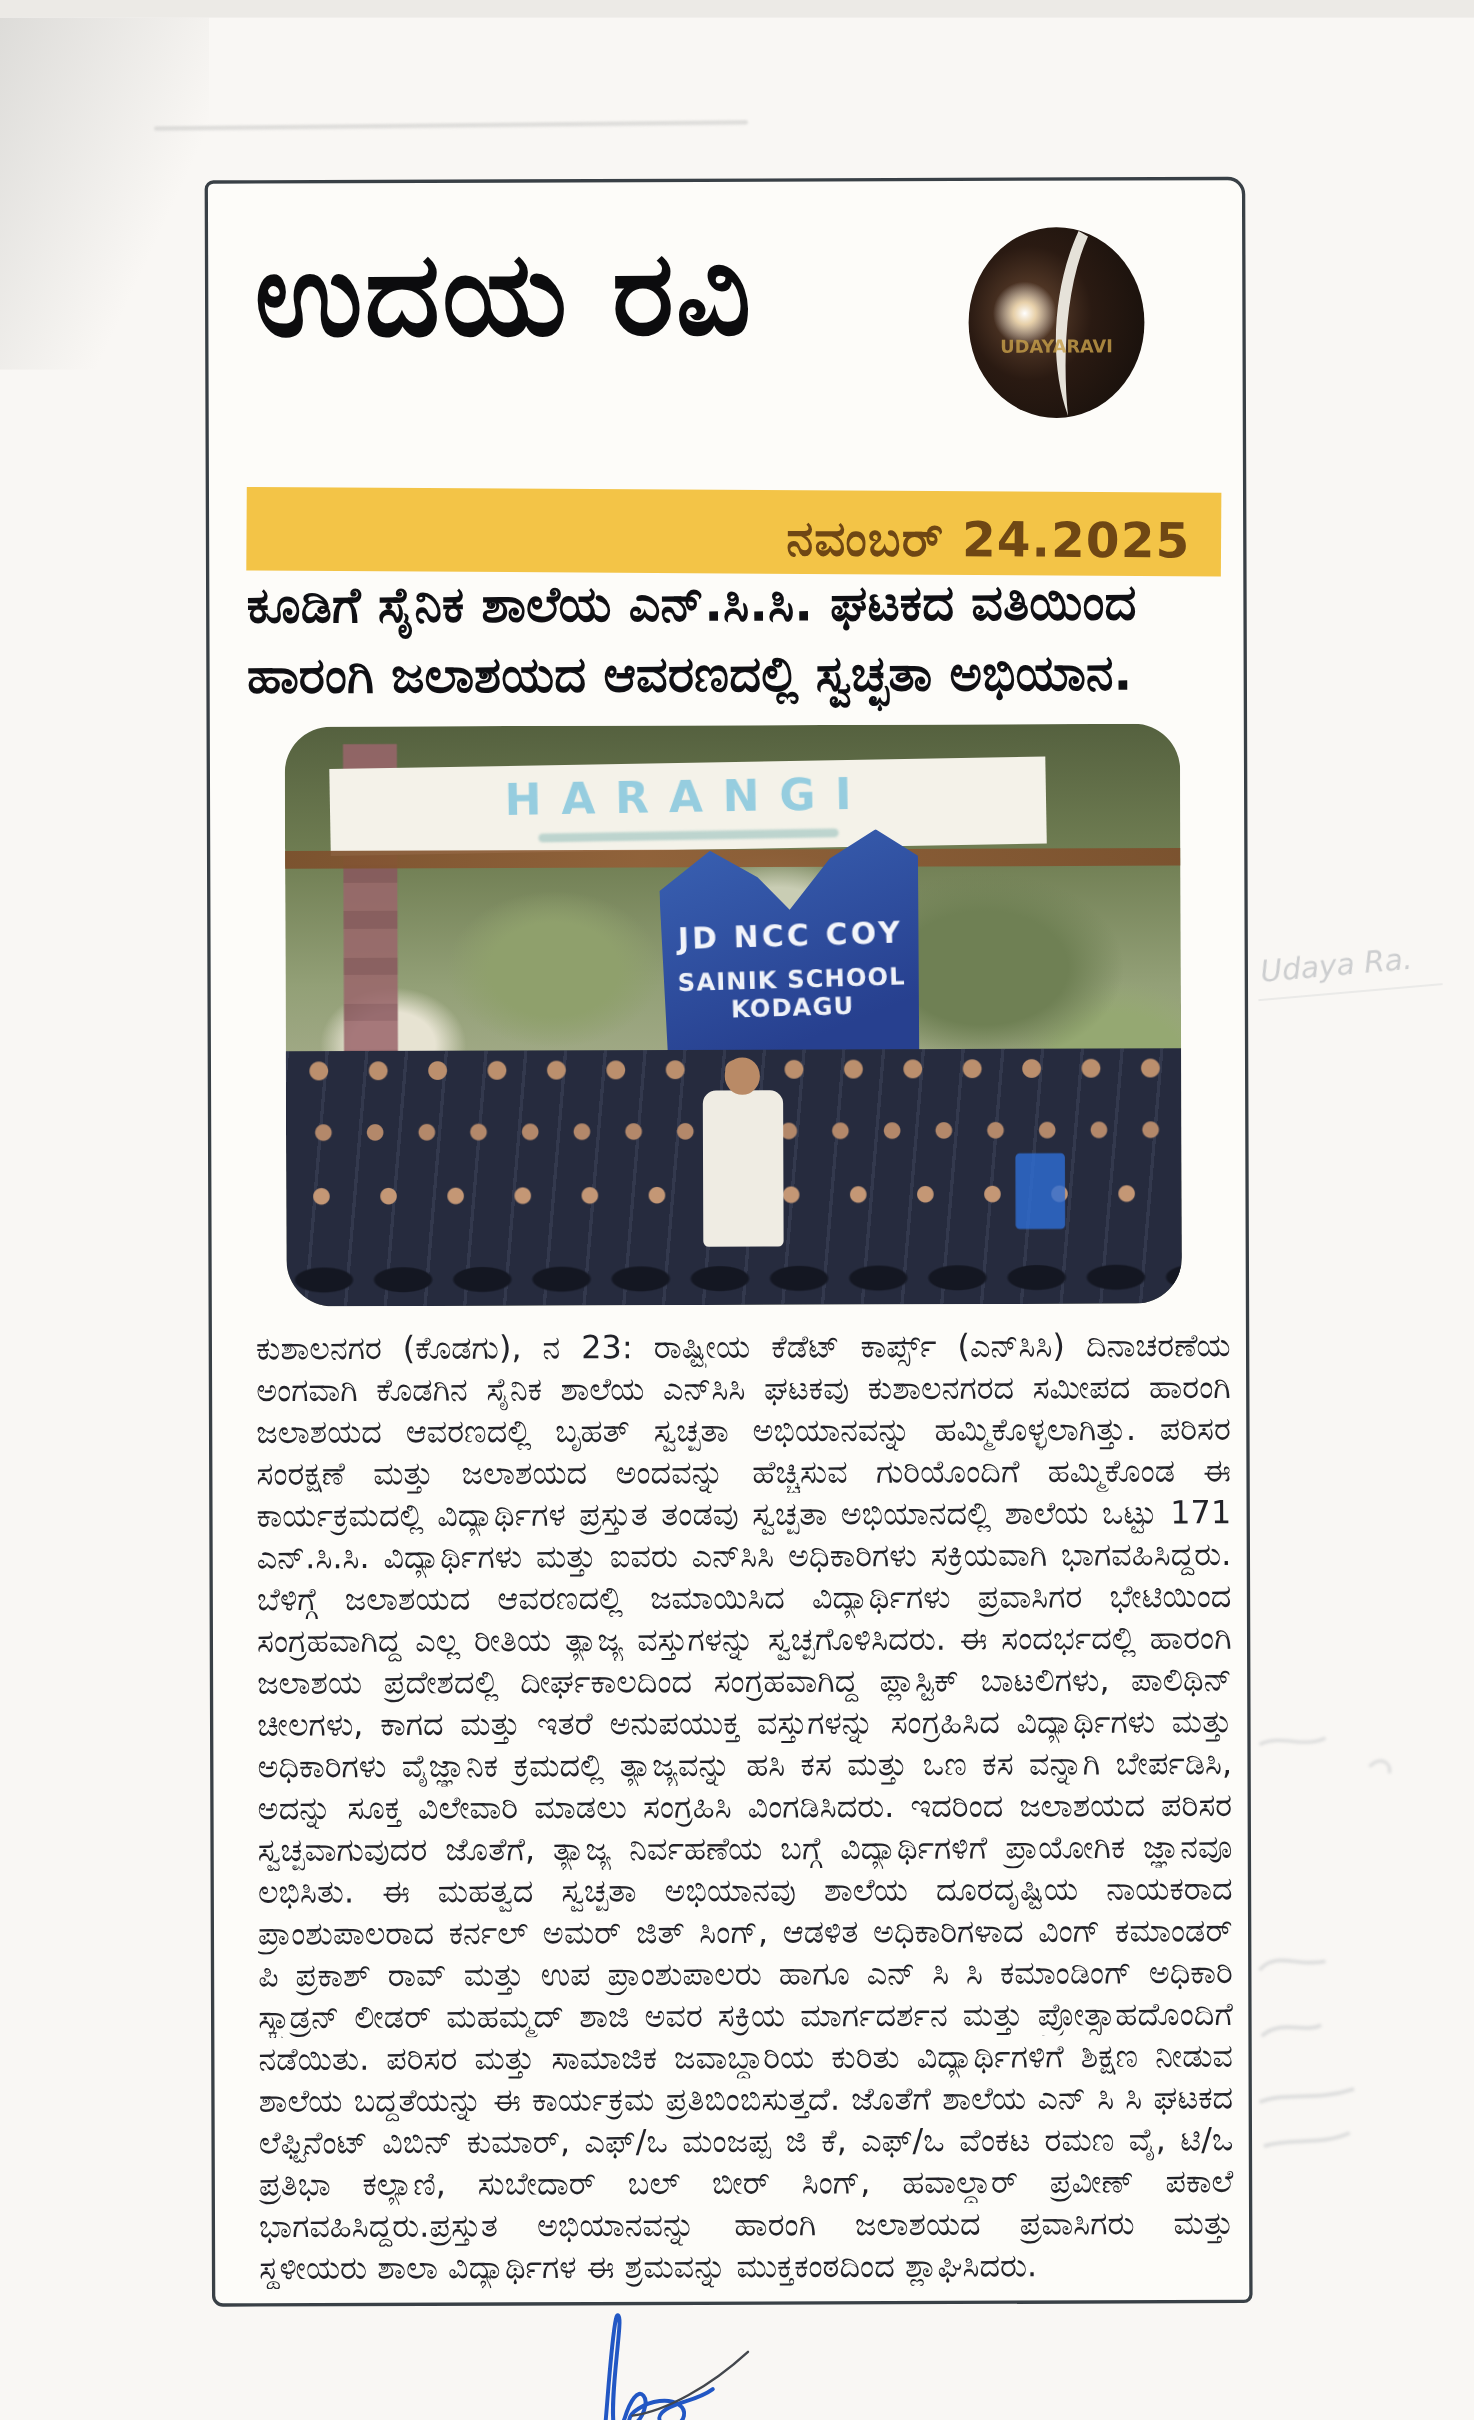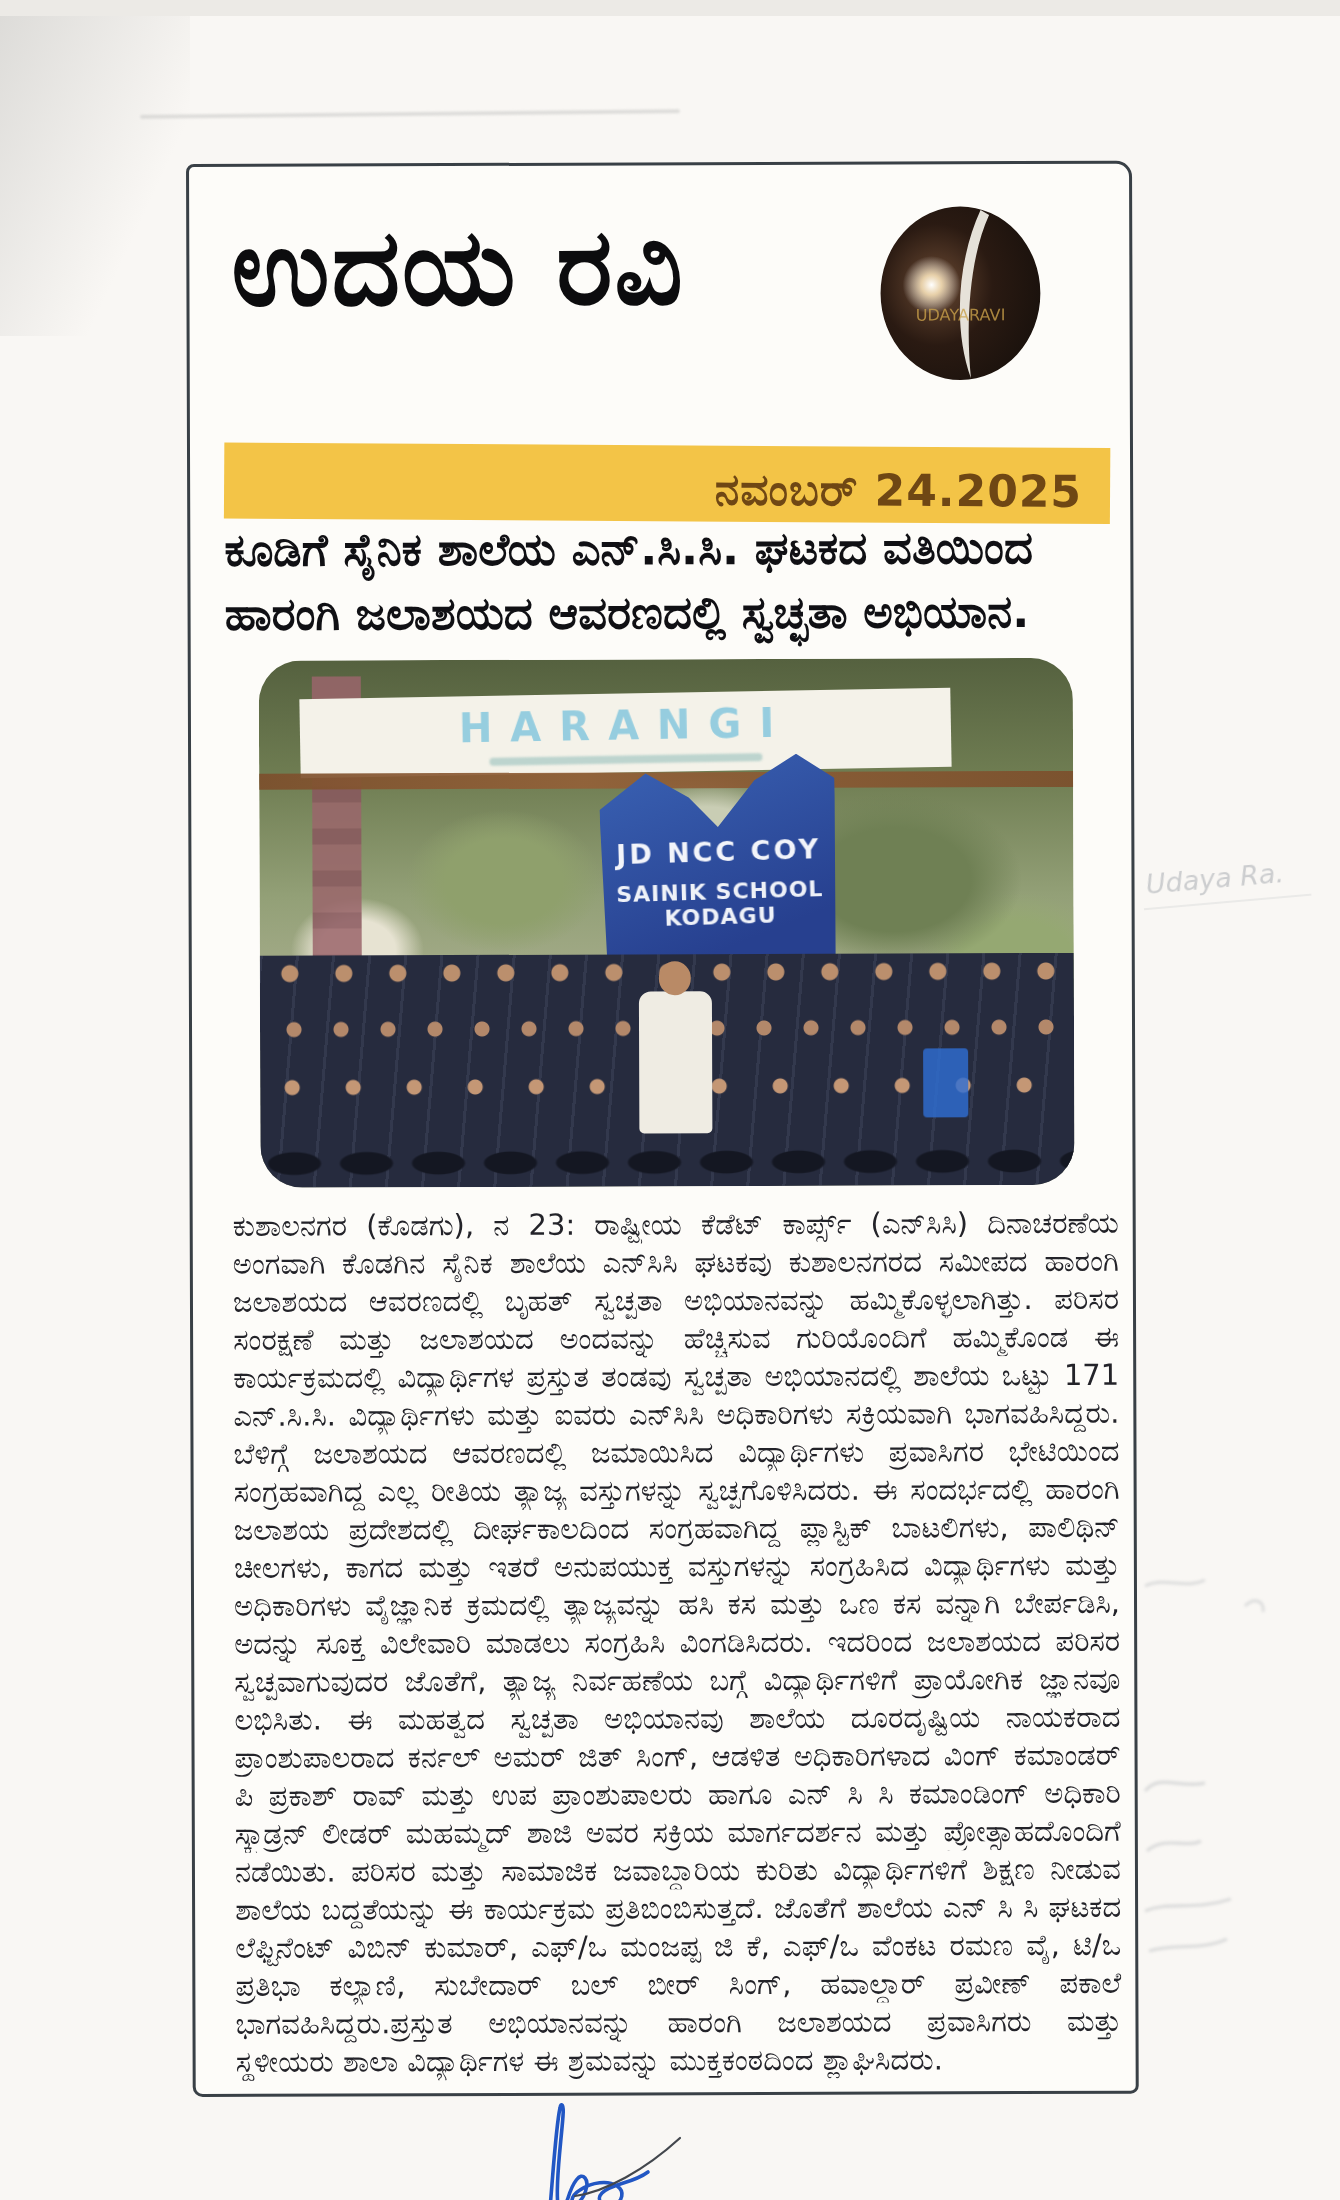--- a/index.html
+++ b/index.html
@@ -10,21 +10,21 @@
   .scan-line{position:absolute;left:140px;top:96px;width:540px;height:4px;background:#c9c9c7;
     opacity:.55;transform:rotate(-.6deg);border-radius:2px;filter:blur(1px);}
 
   
   .article-box{position:absolute;left:186px;top:148px;width:940px;height:1927px;background:#fdfcf9;
     border:3px solid #394046;border-radius:8px 16px 8px 10px;transform:rotate(-.2deg);transform-origin:top left;}
 
   .masthead-title{position:absolute;left:42px;top:40px;font-size:106px;font-weight:700;color:#0c0c0e;
     letter-spacing:2px;white-space:nowrap;}
 
-  .logo{position:absolute;left:686px;top:38px;width:170px;height:182px;}
+  .logo{position:absolute;left:686px;top:38px;width:170px;height:182px;font-weight:bold;}
   .logo svg{width:100%;height:100%;}
 
   .date-band{position:absolute;left:34px;top:280px;width:886px;height:76px;background:#f3c447;
     transform:rotate(.55deg);display:flex;align-items:flex-end;justify-content:flex-end;
     padding:0 28px 6px 0;box-sizing:border-box;}
   .date-text{font-size:44px;font-weight:700;color:#6f4714;letter-spacing:1px;}
 
   .headline{position:absolute;left:34px;top:352px;width:884px;color:#101014;font-weight:700;
     font-size:45px;line-height:64px;}
   .headline .hl{white-space:nowrap;}

